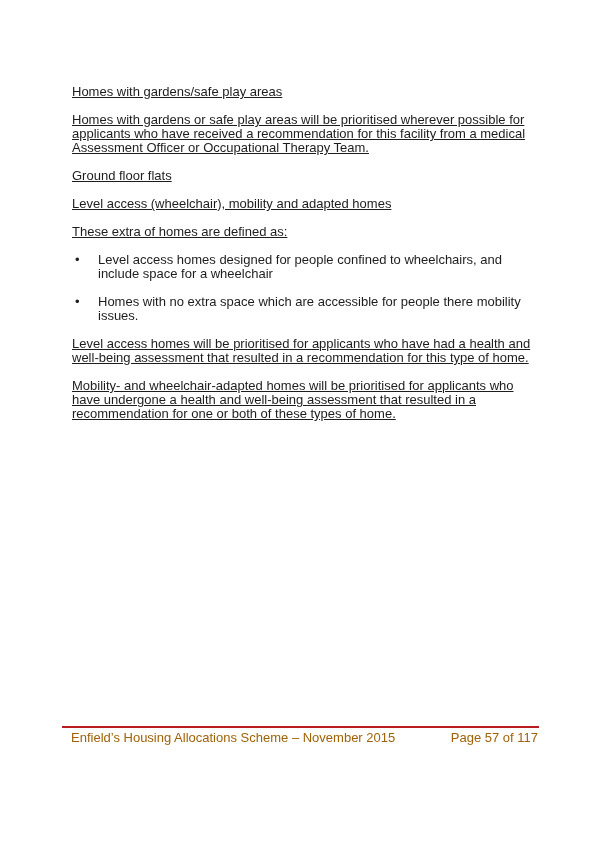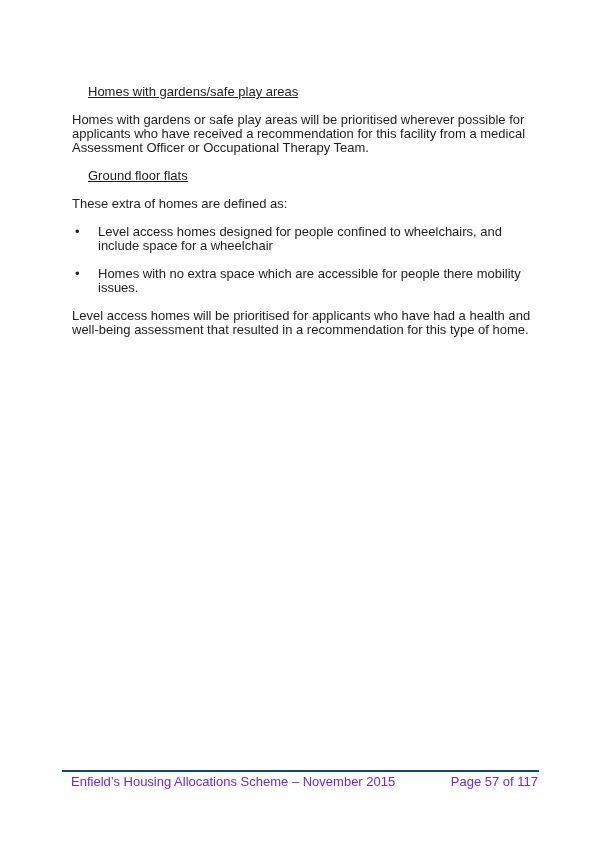--- a/index.html
+++ b/index.html
@@ -17,77 +17,80 @@
   .content {
     position: absolute;
     left: 72px;
     top: 85px;
     width: 466px;
   }
   .doc-heading {
     font-size: 13px;
     font-weight: normal;
     text-decoration: underline;
-    margin: 0 0 14px 16px;
+    margin: 0 0 14px 0;
   }
   .doc-para {
     margin: 0 0 14px 0;
+    text-decoration: underline;
   }
   .bullet-row {
     display: flex;
     margin: 0 0 14px 0;
   }
   .bullet-marker {
     flex: none;
     width: 26px;
     padding-left: 3px;
     box-sizing: border-box;
   }
   .bullet-text { flex: 1; }
   .footer {
     position: absolute;
     left: 62px;
-    top: 770px;
+    top: 726px;
     width: 477px;
-    border-top: 2px solid #0c4a6e;
+    border-top: 2px solid #b91c1c;
     padding-top: 3px;
-    color: #6d28d9;
+    color: #a16207;
     display: flex;
     justify-content: space-between;
     align-items: baseline;
   }
   .footer-left { padding-left: 9px; }
   .footer-right { padding-right: 1px; }
 </style>
 </head>
 <body>
 
 <div class="page">
 
   <div class="content">
 
     <h2 class="doc-heading">Homes with gardens/safe play areas</h2>
     <p class="doc-para">Homes with gardens or safe play areas will be prioritised wherever possible for applicants who have received a recommendation for this facility from a medical Assessment Officer or Occupational Therapy Team.</p>
 
     <h2 class="doc-heading">Ground floor flats</h2>
 
+    <h2 class="doc-heading">Level access (wheelchair), mobility and adapted homes</h2>
     <p class="doc-para">These extra of homes are defined as:</p>
 
     <div class="bullet-row">
       <span class="bullet-marker">•</span>
       <span class="bullet-text">Level access homes designed for people confined to wheelchairs, and include space for a wheelchair</span>
     </div>
 
     <div class="bullet-row">
       <span class="bullet-marker">•</span>
       <span class="bullet-text">Homes with no extra space which are accessible for people there mobility issues.</span>
     </div>
 
     <p class="doc-para">Level access homes will be prioritised for applicants who have had a health and well-being assessment that resulted in a recommendation for this type of home.</p>
 
+    <p class="doc-para">Mobility- and wheelchair-adapted homes will be prioritised for applicants who have undergone a health and well-being assessment that resulted in a recommendation for one or both of these types of home.</p>
 
   </div>
 
   <div class="footer">
     <span class="footer-left">Enfield’s Housing Allocations Scheme – November 2015</span>
     <span class="footer-right">Page 57 of 117</span>
   </div>
 
 </div>
 

